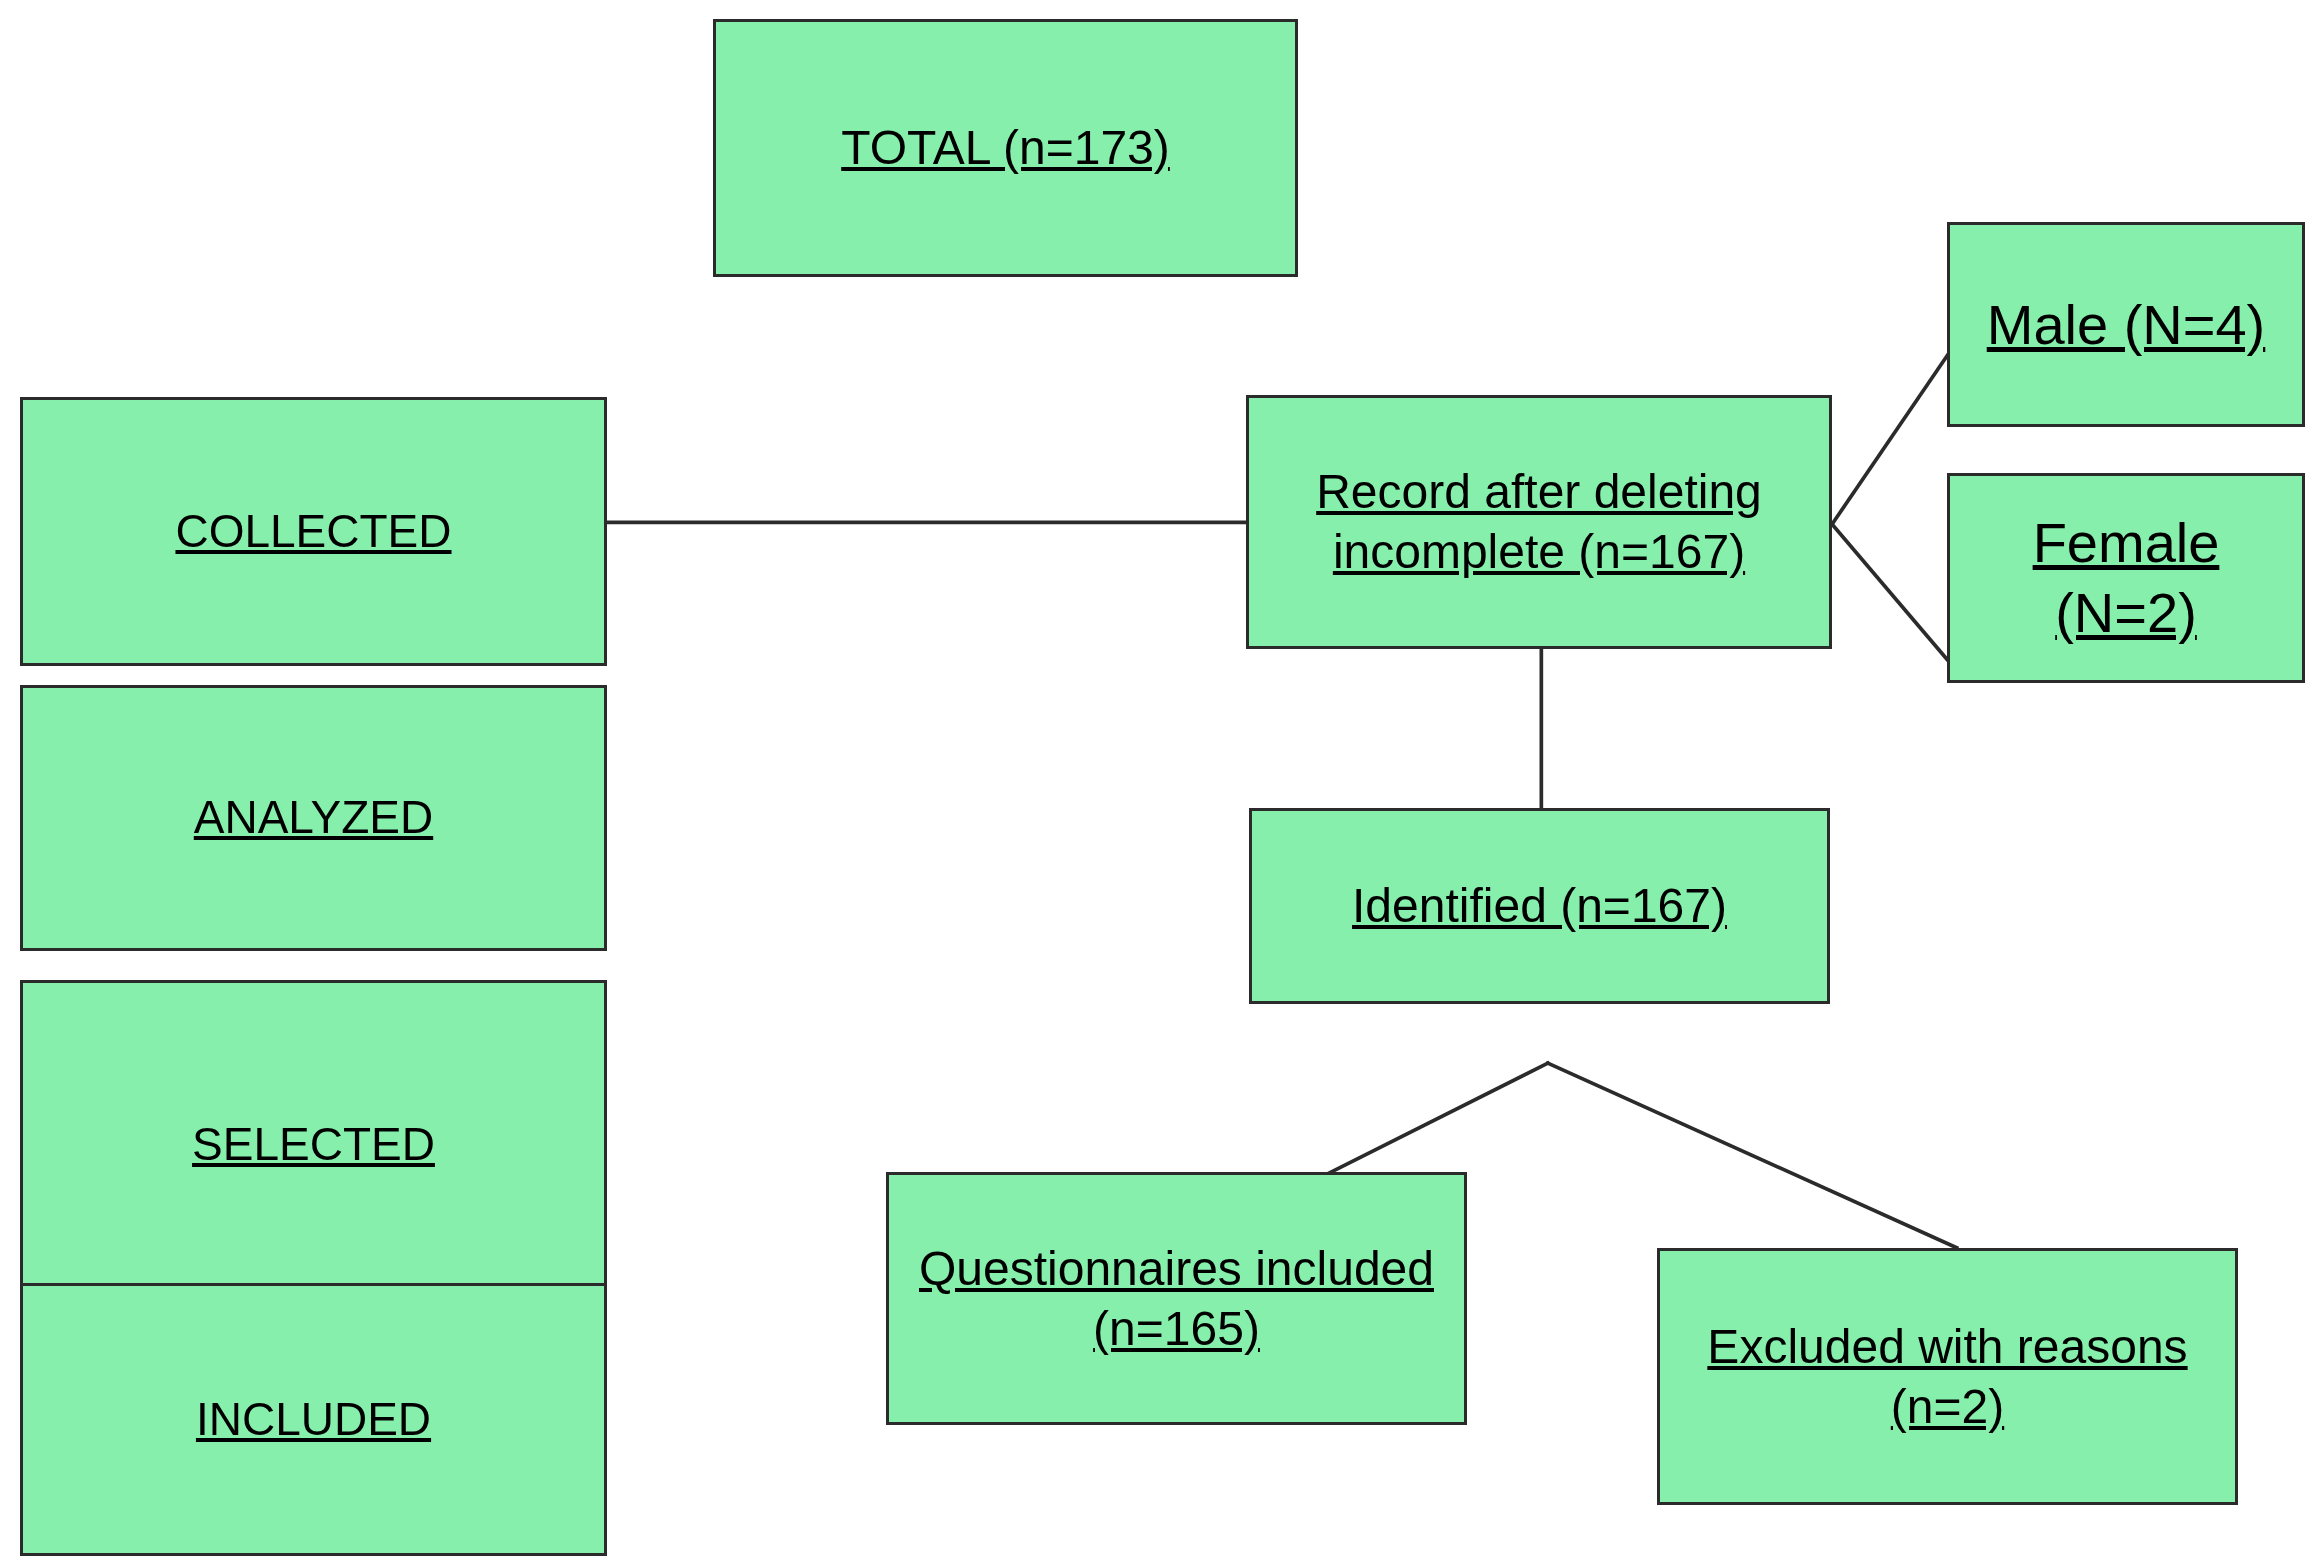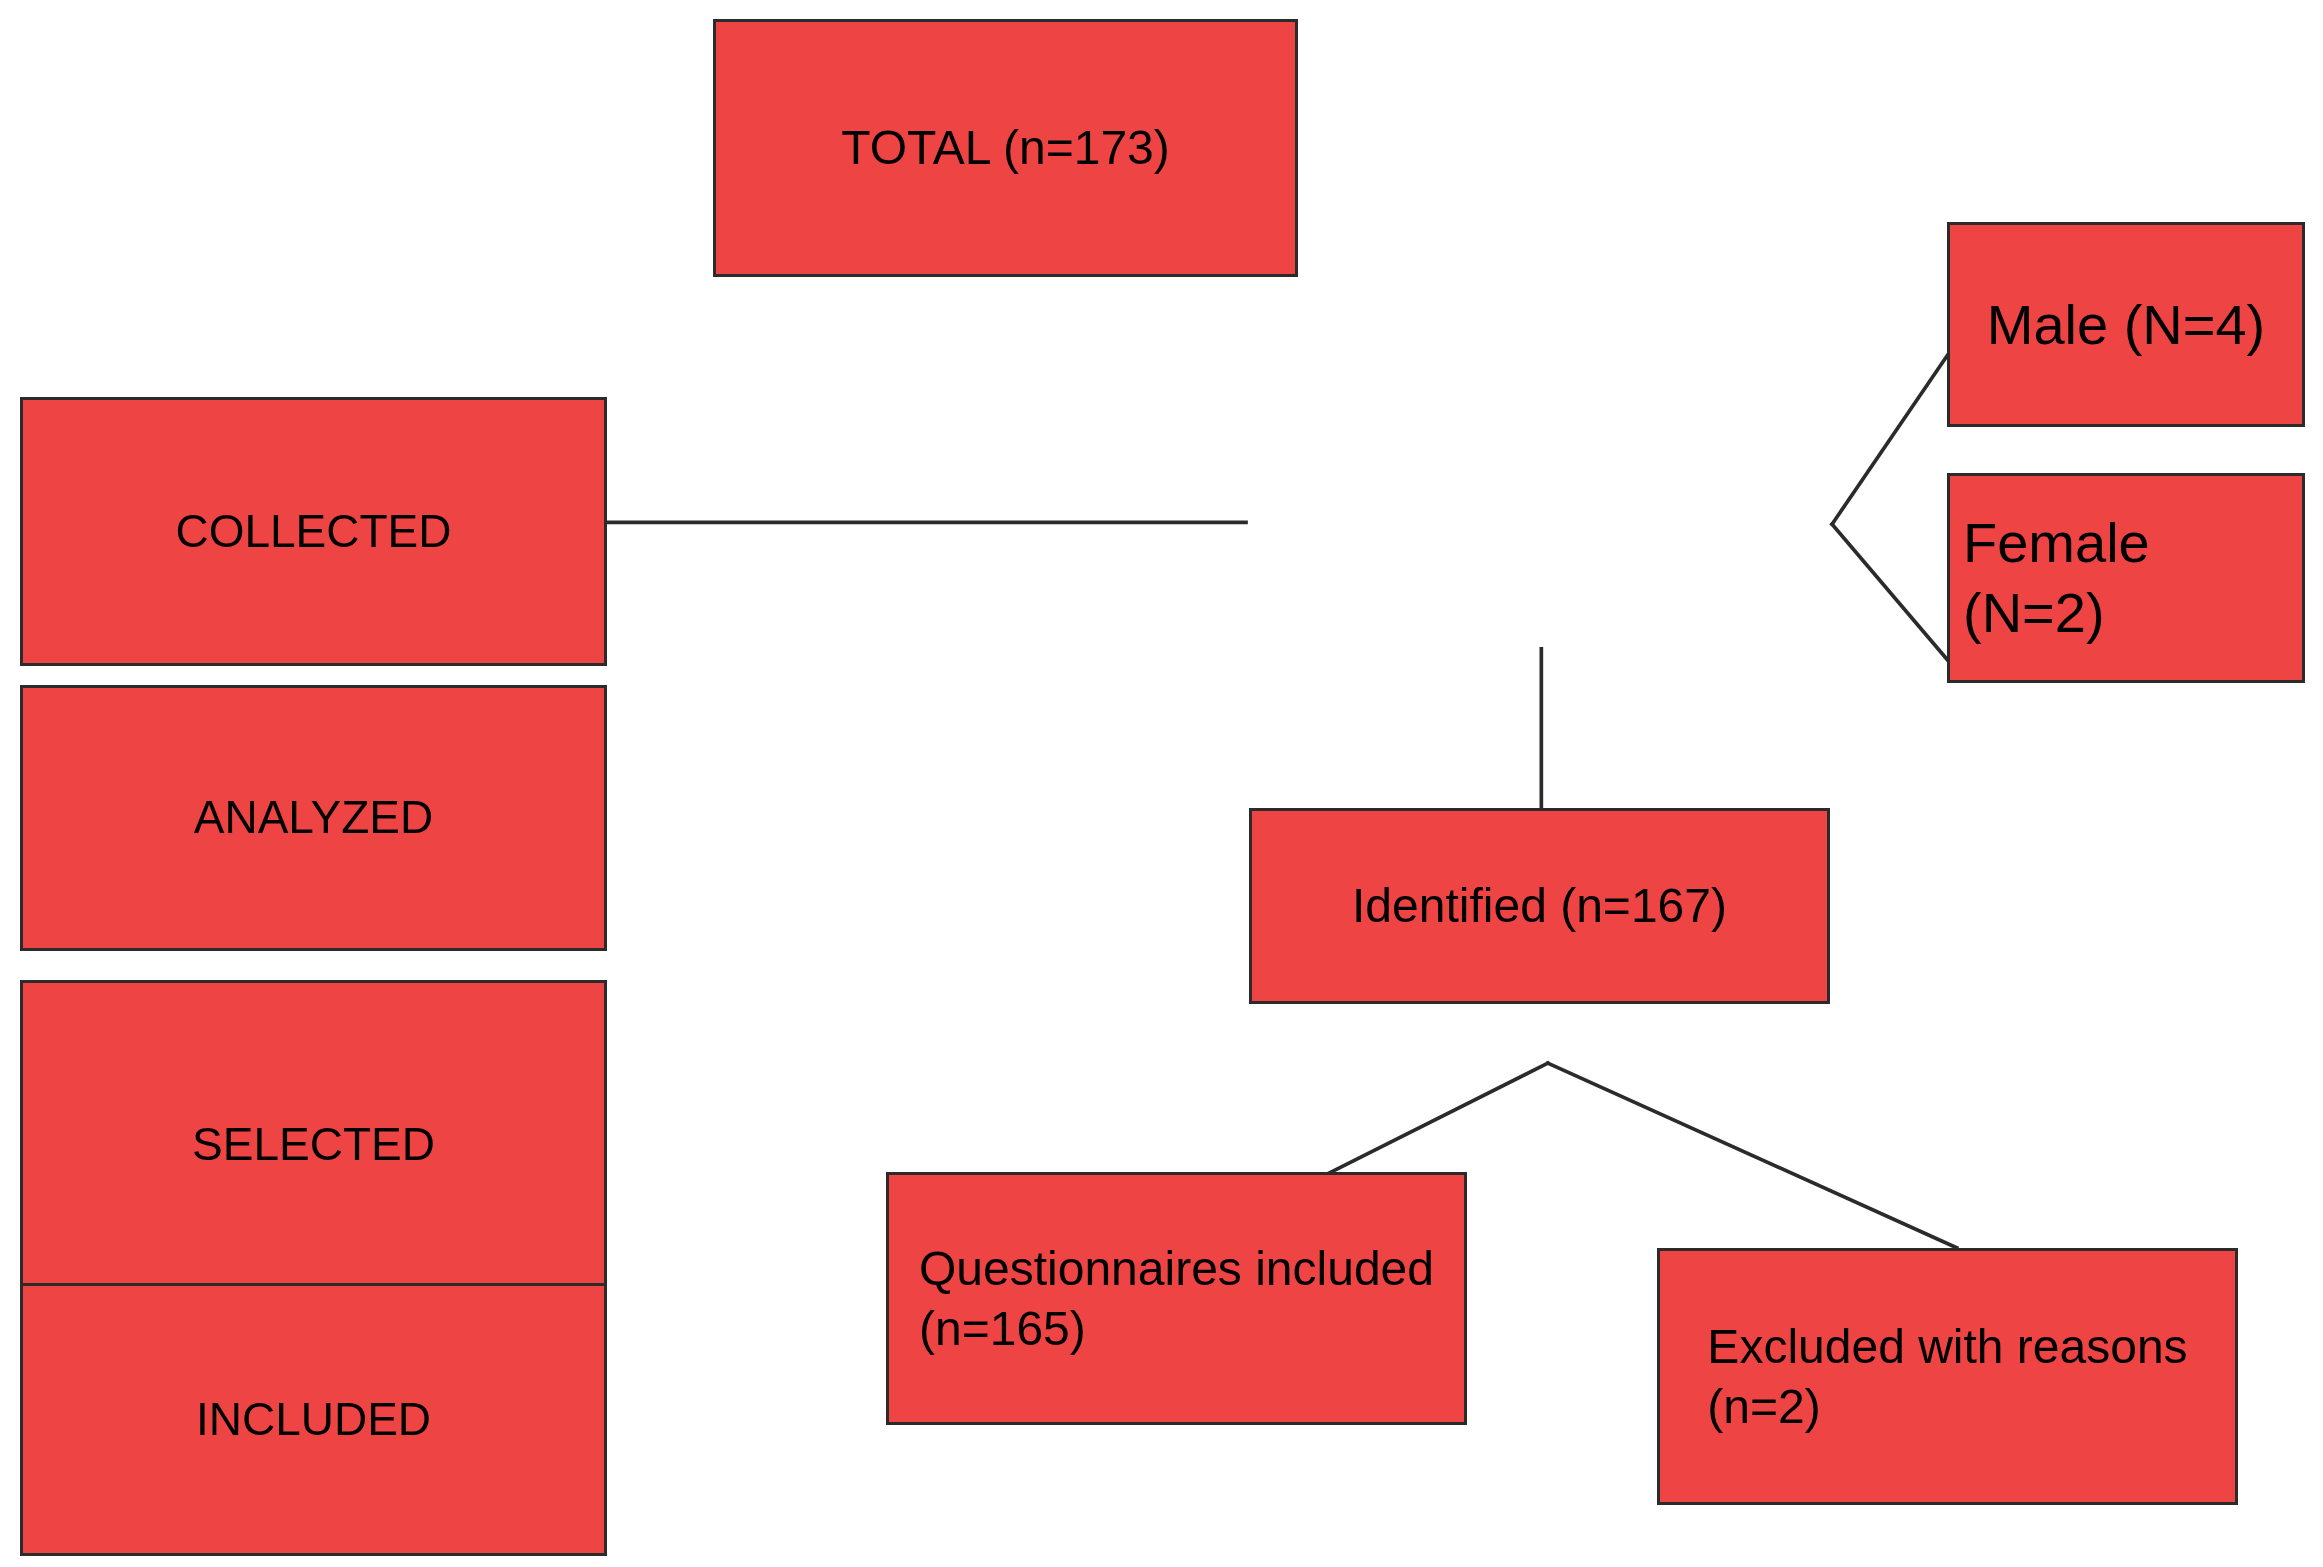--- a/index.html
+++ b/index.html
@@ -12,26 +12,28 @@
     width: 2324px;
     height: 1567px;
     background: #ffffff;
     overflow: hidden;
     font-family: "Liberation Sans", sans-serif;
   }
   .node {
     position: absolute;
     box-sizing: border-box;
     border: 3.7px solid #2b2b2b;
-    background: #ef4444;
+    background: #86efac;
     display: flex;
     align-items: center;
     justify-content: center;
+    text-align: center;
     color: #000000;
     z-index: 2;
+    text-decoration: underline;
   }
   .node .label {
     display: block;
     line-height: 1.25;
     white-space: pre-line;
     padding: 0 13px;
   }
   .f-total   { font-size: 48px; }
   .f-stage   { font-size: 46px; }
   .f-record  { font-size: 48px; }
@@ -81,20 +83,24 @@
   </div>
 
   <div class="node" style="left:20px; top:980px; width:587px; height:330px;">
     <span class="label f-stage">SELECTED</span>
   </div>
 
   <div class="node" style="left:20px; top:1283px; width:587px; height:273px;">
     <span class="label f-stage">INCLUDED</span>
   </div>
 
+  <div class="node" style="left:1246px; top:395px; width:586px; height:254px;">
+    <span class="label f-record">Record after deleting
+incomplete (n=167)</span>
+  </div>
 
   <div class="node" style="left:1947px; top:222px; width:358px; height:205px;">
     <span class="label f-side">Male (N=4)</span>
   </div>
 
   <div class="node" style="left:1947px; top:473px; width:358px; height:210px;">
     <span class="label f-side">Female (N=2)</span>
   </div>
 
   <div class="node" style="left:1249px; top:808px; width:581px; height:196px;">

